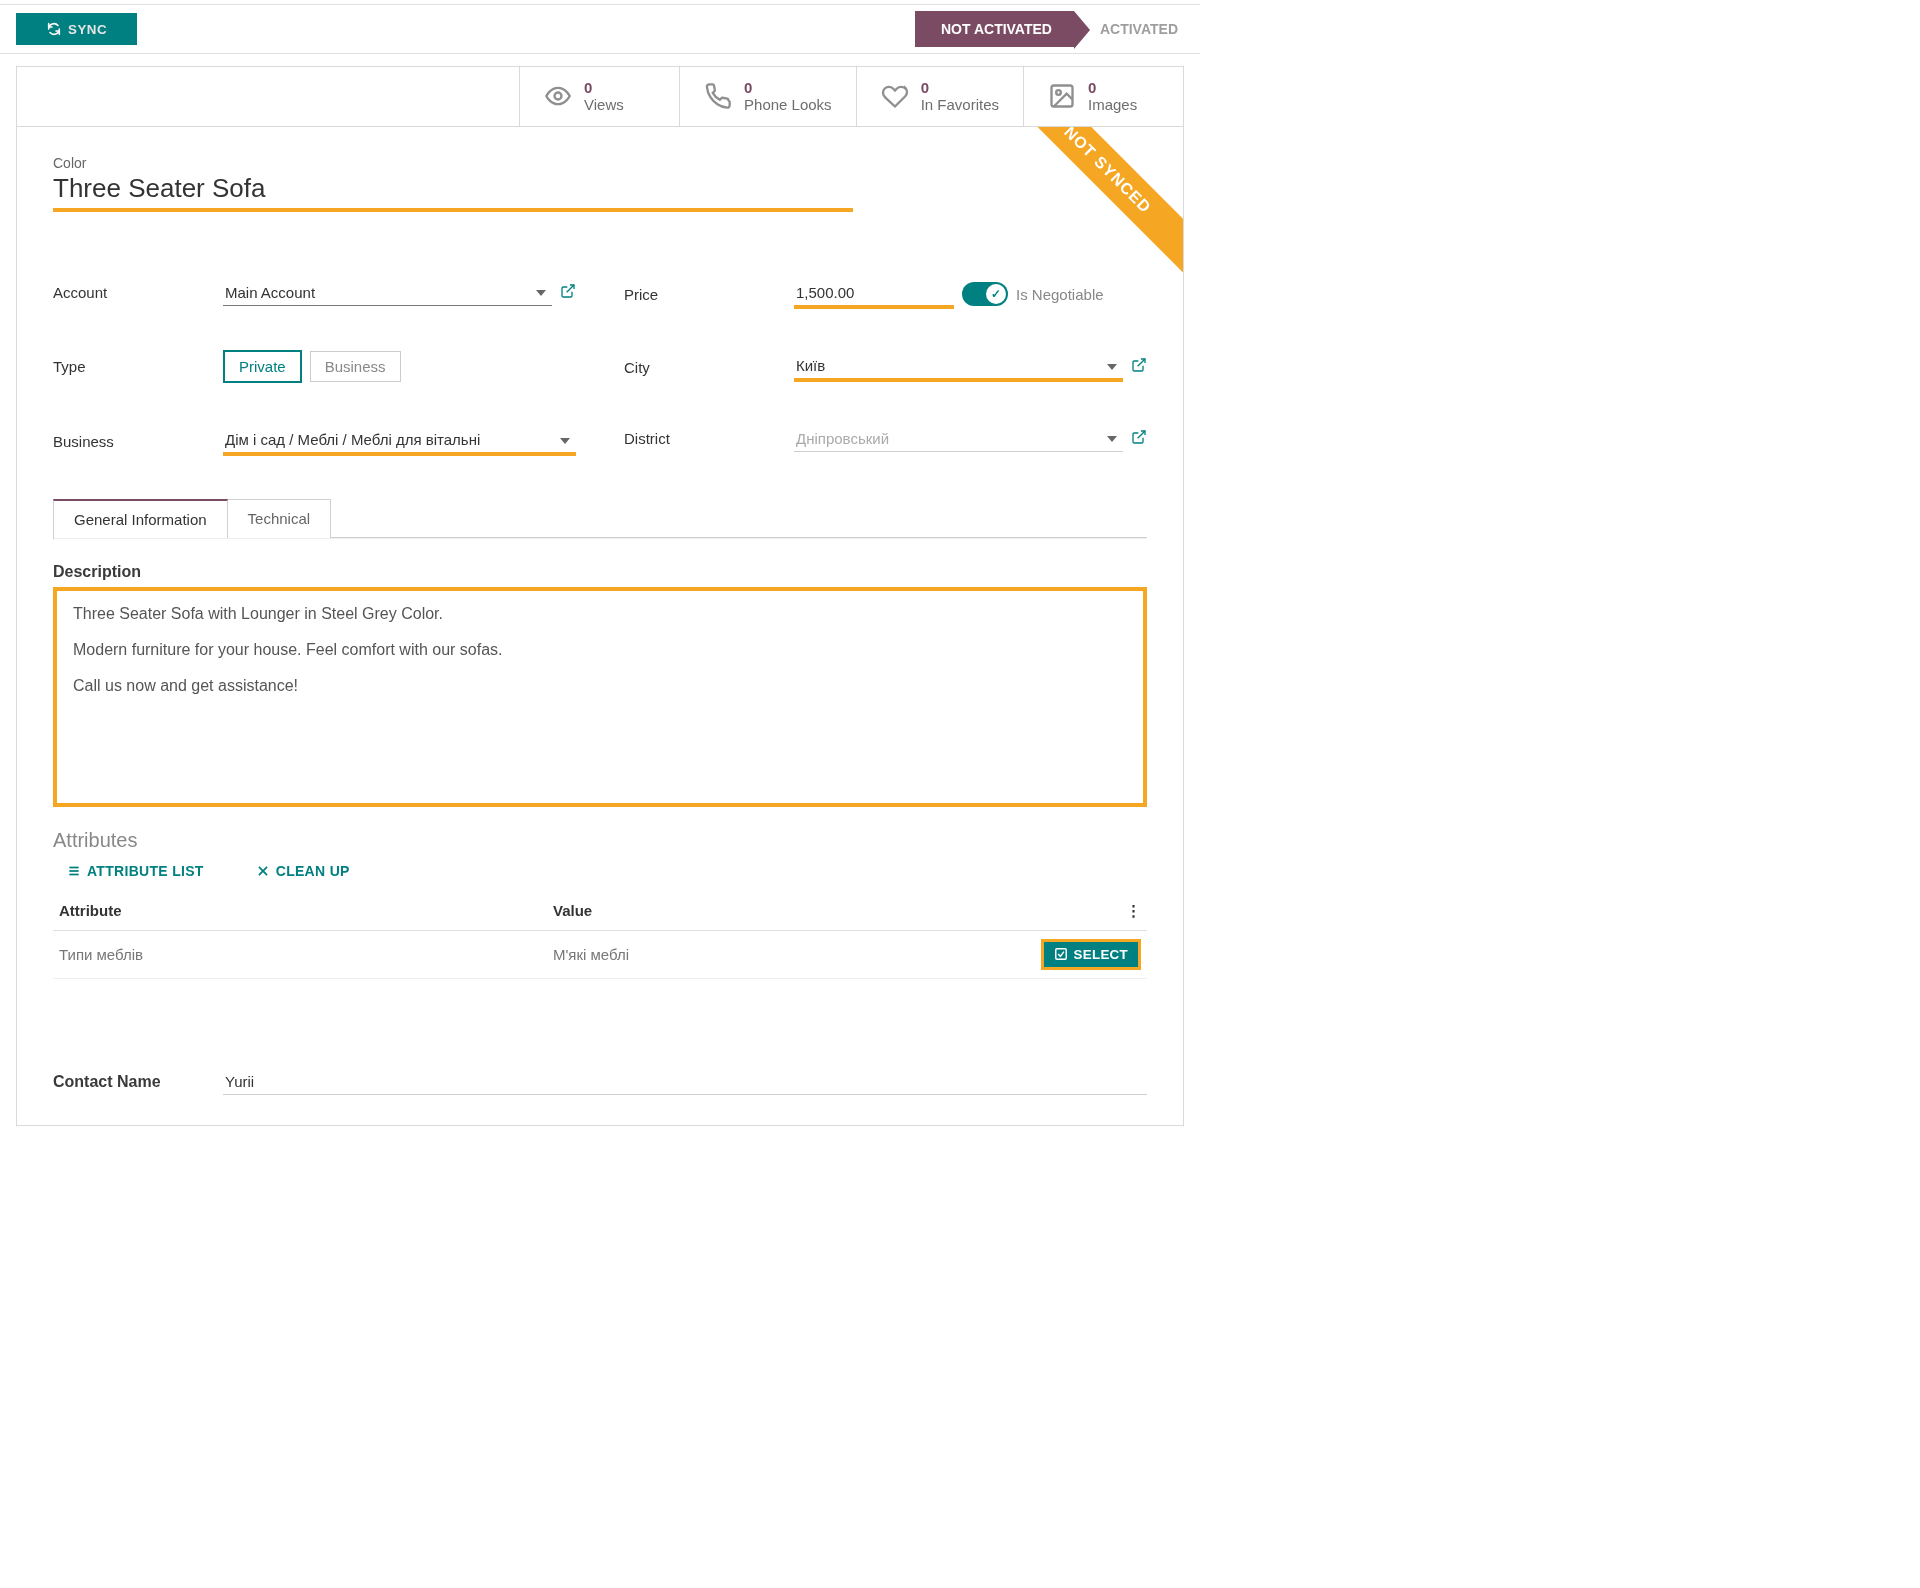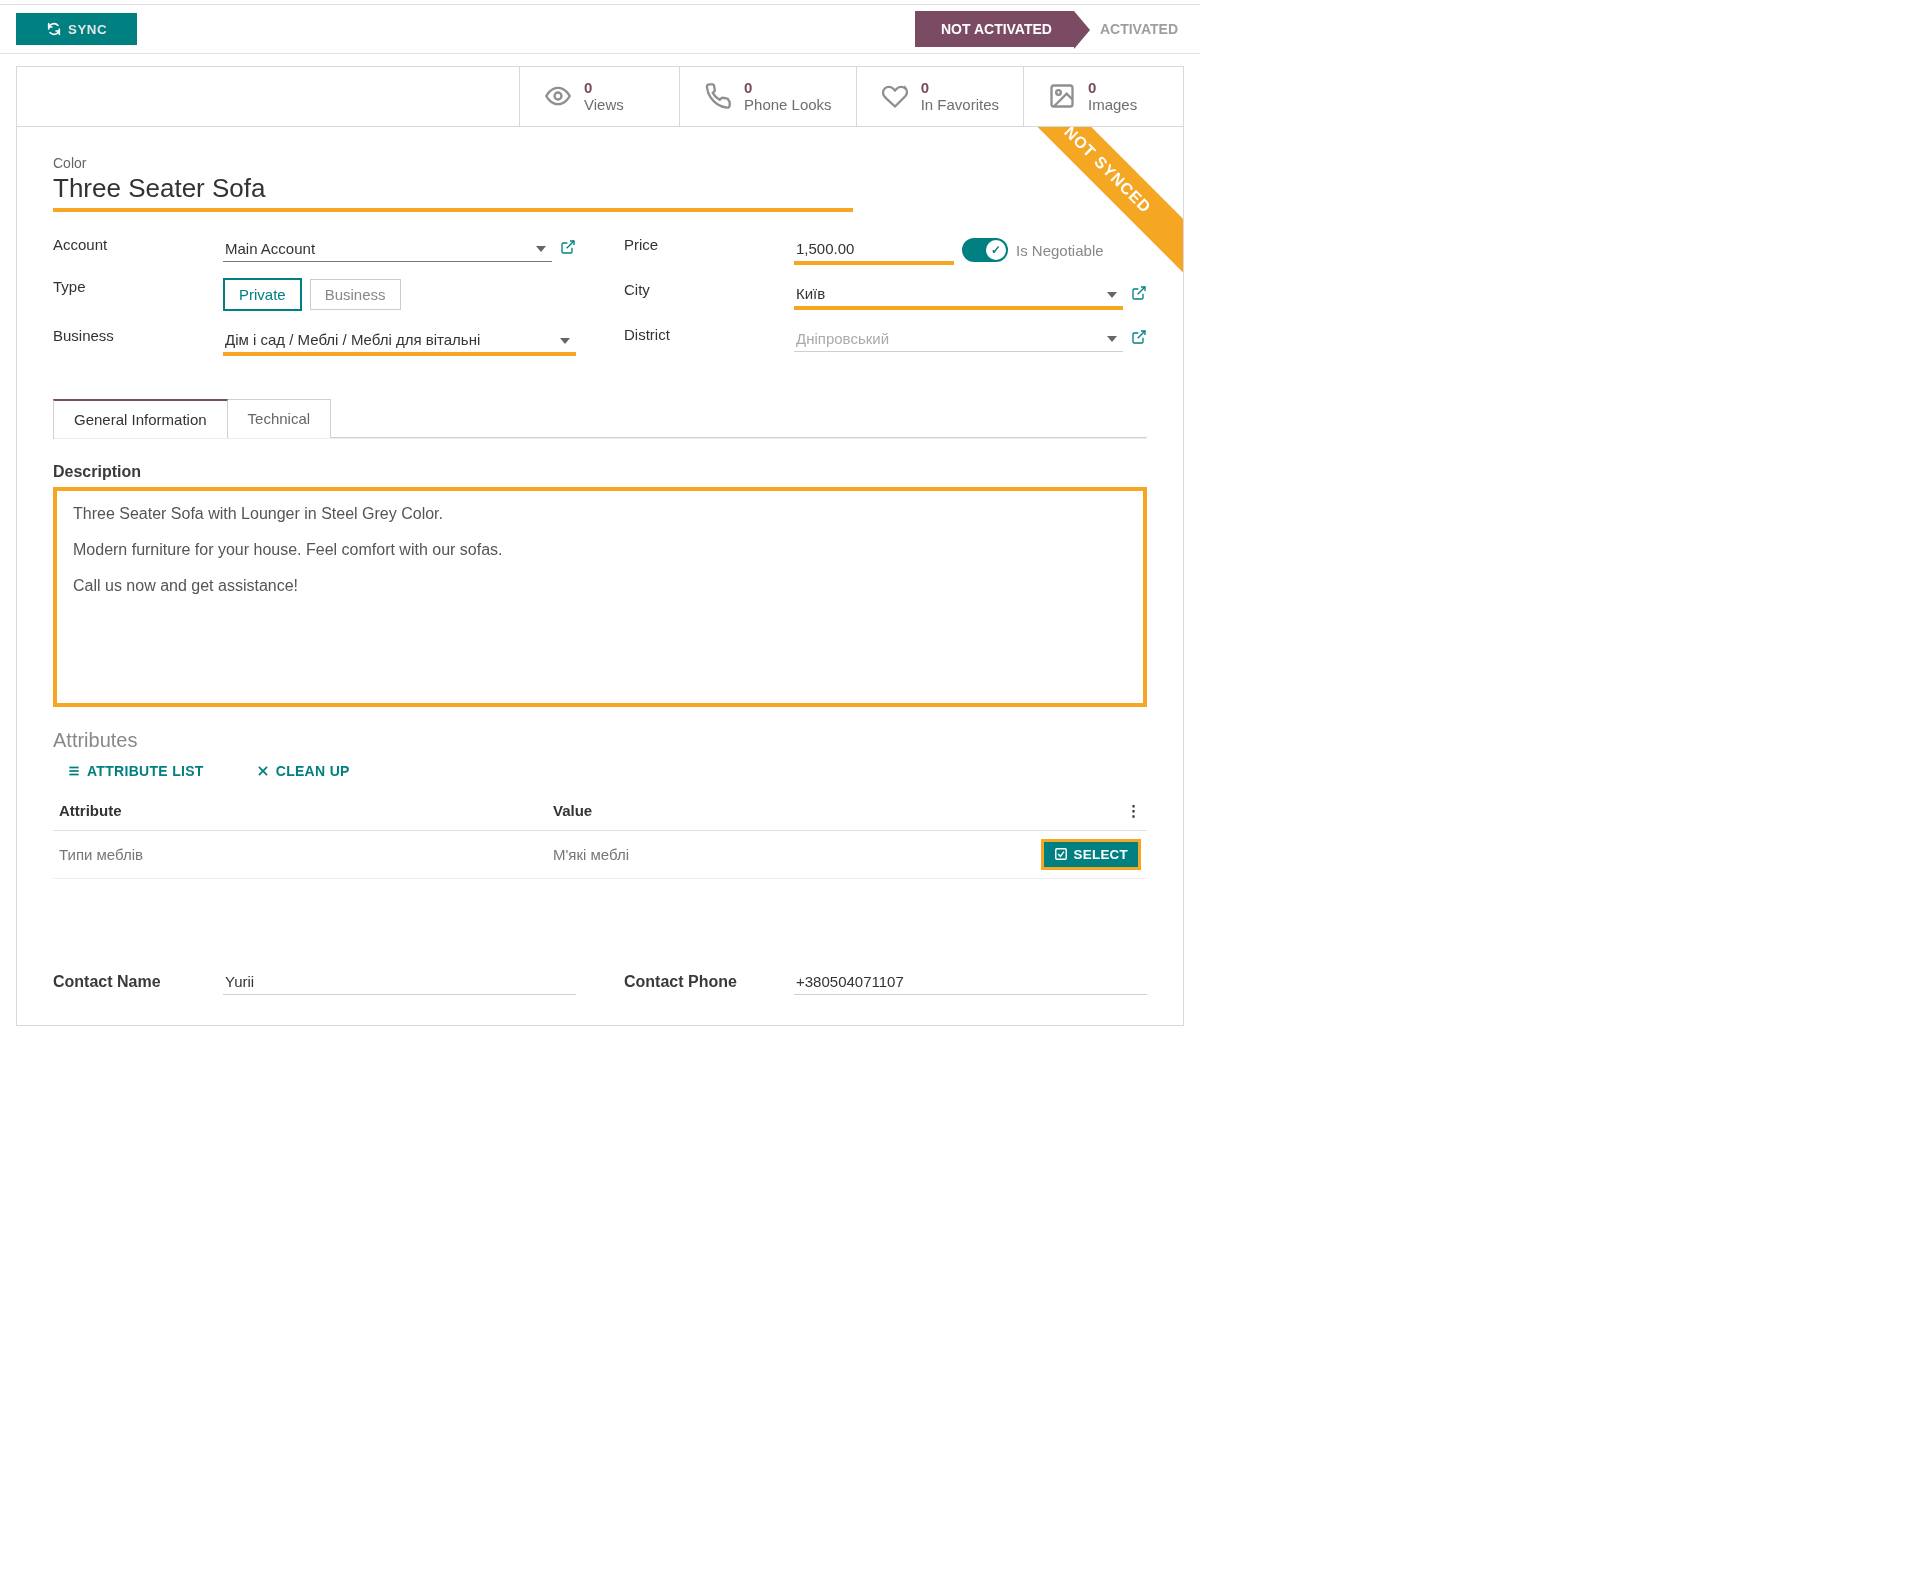--- a/index.html
+++ b/index.html
@@ -57,21 +57,21 @@
   }
 
   .name-label { font-size: 14px; color: #666; }
   .name-input {
     font-size: 26px; color: #333; border: none; border-bottom: 4px solid #f5a623;
     width: 800px; padding: 2px 0 4px; outline: none; font-family: inherit;
   }
 
   .form-grid { display: flex; gap: 48px; margin-top: 24px; }
   .col { flex: 1; }
-  .row { display: flex; align-items: flex-start; margin-bottom: 16px; }
+  .row { display: flex; align-items: center; margin-bottom: 16px; margin-top: 44px; }
   .row > label { width: 170px; color: #333; font-size: 15px; }
   .row .field { flex: 1; display: flex; align-items: center; gap: 8px; }
 
   .sel, .txtinput {
     border: none; border-bottom: 1px solid #cfcfcf; width: 100%;
     padding: 4px 2px; font-size: 15px; color: #333; outline: none; font-family: inherit; background: transparent;
   }
   .underline-orange { border-bottom: 4px solid #f5a623 !important; }
   .dropdown-wrap { position: relative; flex: 1; }
   .dropdown-wrap::after {
@@ -359,20 +359,16 @@
           </tr>
         </tbody>
     </table>
 
     
     <div class="contact-row">
       <div class="contact-col">
         <label>Contact Name</label>
         <input class="txtinput" value="Yurii" style="">
       </div>
-      <div class="contact-col">
-        <label>Contact Phone</label>
-        <input class="txtinput" value="+380504071107" style="">
-      </div>
     </div>
 
   </div>
 </div>
 
 </body></html>

